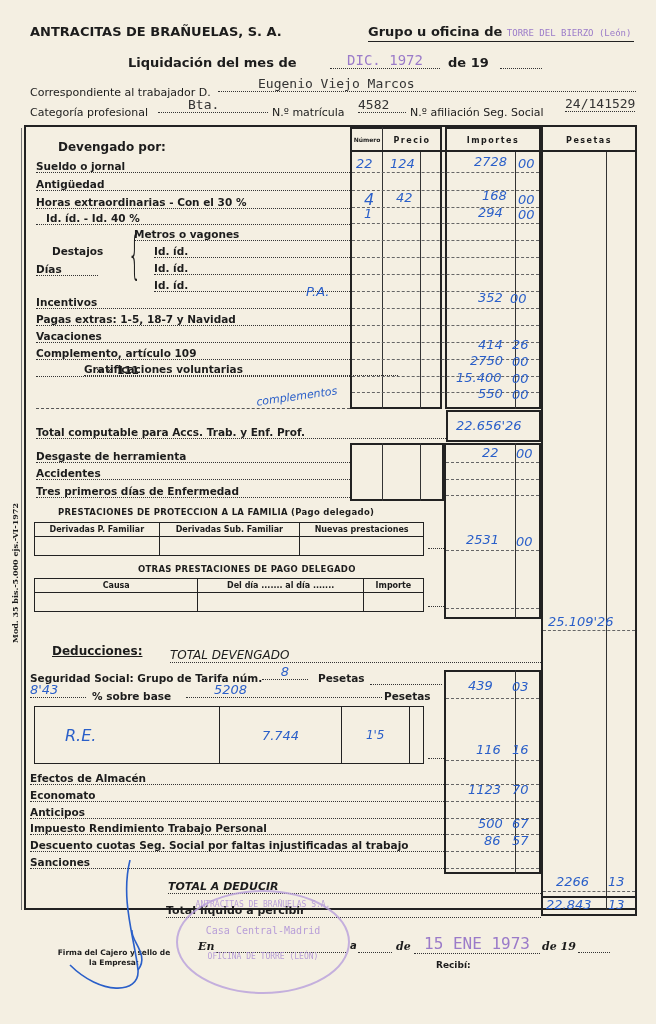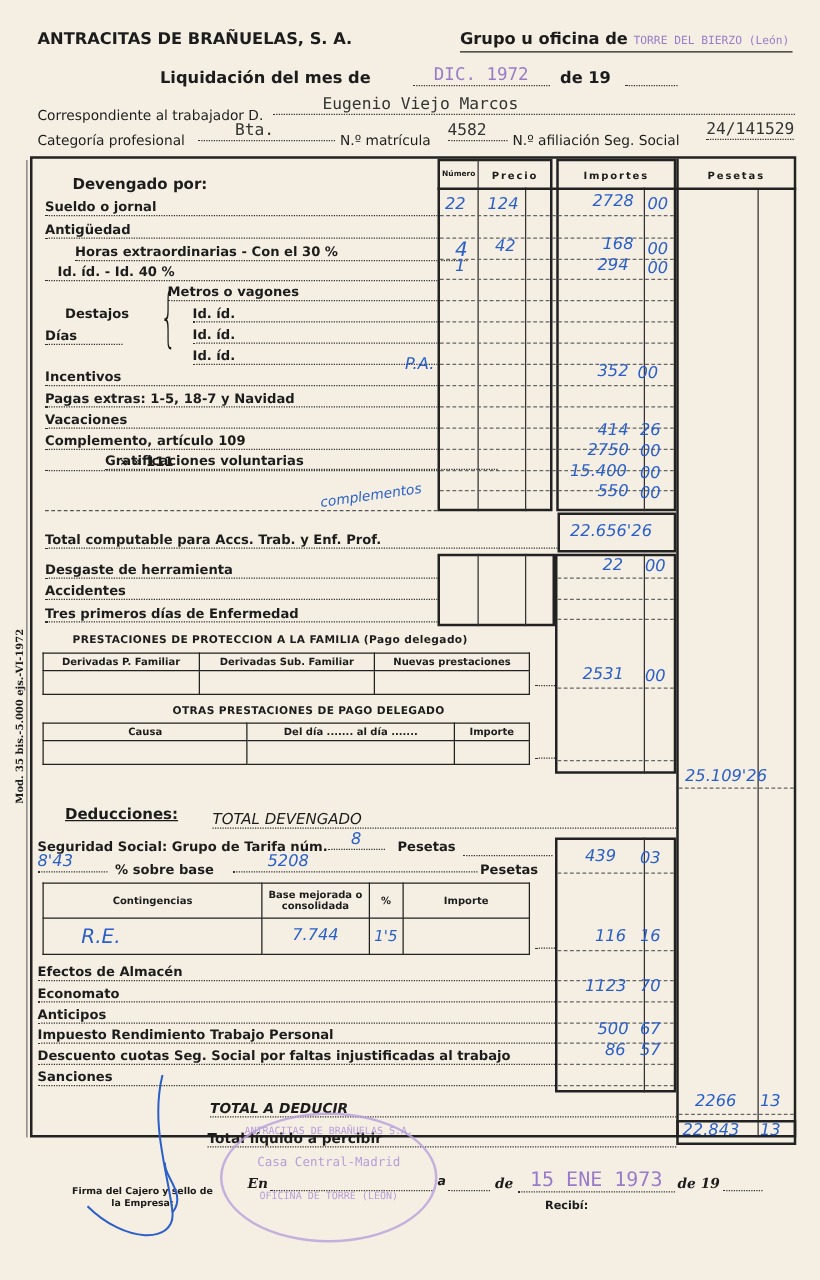--- a/index.html
+++ b/index.html
@@ -60,21 +60,21 @@
 
 <div class="abs colhdr" style="left:352px;top:136px;width:30px;font-size:6px;letter-spacing:0;">Número</div>
 <div class="abs colhdr" style="left:384px;top:136px;width:56px;">Precio</div>
 <div class="abs colhdr" style="left:447px;top:136px;width:92px;">Importes</div>
 <div class="abs colhdr" style="left:543px;top:136px;width:92px;">Pesetas</div>
 
 <div class="abs" style="left:58px;top:140px;font-size:12px;font-weight:bold;">Devengado por:</div>
 
 <div class="abs lbl dots" style="left:36px;top:160px;width:314px;"><span>Sueldo o jornal</span></div>
 <div class="abs lbl dots" style="left:36px;top:178px;width:314px;"><span>Antigüedad</span></div>
-<div class="abs lbl dots" style="left:36px;top:196px;width:314px;margin-left:24px;"><span>Horas extraordinarias - Con el 30 %</span></div>
+<div class="abs lbl dots" style="left:36px;top:196px;width:314px;"><span>Horas extraordinarias - Con el 30 %</span></div>
 <div class="abs lbl dots" style="left:36px;top:212px;width:314px;padding-left:10px;box-sizing:border-box;"><span>Id. íd. - Id. 40 %</span></div>
 <div class="abs lbl dots" style="left:134px;top:228px;width:216px;"><span>Metros o vagones</span></div>
 <div class="abs lbl dots" style="left:154px;top:245px;width:196px;"><span>Id. íd.</span></div>
 <div class="abs lbl dots" style="left:154px;top:262px;width:196px;"><span>Id. íd.</span></div>
 <div class="abs lbl dots" style="left:154px;top:279px;width:196px;"><span>Id. íd.</span></div>
 <div class="abs lbl" style="left:52px;top:245px;">Destajos</div>
 <div class="abs lbl dots" style="left:36px;top:263px;width:62px;">Días</div>
 <div class="abs" style="left:118px;top:228px;font-size:52px;font-weight:100;line-height:52px;transform:scaleX(0.4);">{</div>
 
 <div class="abs lbl dots" style="left:36px;top:296px;width:314px;"><span>Incentivos</span></div>
@@ -107,21 +107,21 @@
 
 <div class="abs hand" style="left:364px;top:190px;font-size:16px;">4</div>
 <div class="abs hand" style="left:396px;top:190px;">42</div>
 <div class="abs hand" style="left:482px;top:188px;">168</div>
 <div class="abs hand" style="left:518px;top:192px;">00</div>
 
 <div class="abs hand" style="left:364px;top:206px;">1</div>
 <div class="abs hand" style="left:478px;top:205px;">294</div>
 <div class="abs hand" style="left:518px;top:207px;">00</div>
 
-<div class="abs hand" style="left:324px;top:284px;">P.A.</div>
+<div class="abs hand" style="left:306px;top:284px;">P.A.</div>
 <div class="abs hand" style="left:478px;top:290px;">352</div>
 <div class="abs hand" style="left:510px;top:291px;">00</div>
 
 <div class="abs hand" style="left:478px;top:337px;">414</div>
 <div class="abs hand" style="left:512px;top:337px;">26</div>
 <div class="abs hand" style="left:470px;top:353px;">2750</div>
 <div class="abs hand" style="left:512px;top:354px;">00</div>
 <div class="abs hand" style="left:456px;top:370px;">15.400</div>
 <div class="abs hand" style="left:512px;top:371px;">00</div>
 <div class="abs hand" style="left:478px;top:386px;">550</div>
@@ -200,26 +200,20 @@
 <div class="abs lbl" style="left:384px;top:690px;">Pesetas</div>
 
 <div class="abs box" style="left:444px;top:670px;width:97px;height:204px;box-sizing:border-box;"></div>
 <div class="vline" style="left:515px;top:670px;height:204px;"></div>
 <div class="hdash" style="left:446px;top:698px;width:93px;"></div>
 <div class="abs hand" style="left:468px;top:678px;">439</div>
 <div class="abs hand" style="left:512px;top:679px;">03</div>
 
 <table class="sub" style="left:34px;top:706px;width:390px;height:58px;">
   <tbody>
-      <tr>
-    <td style="width:45%">Contingencias</td>
-    <td style="width:22%">Base mejorada o consolidada</td>
-    <td style="width:7%">%</td>
-    <td>Importe</td>
-  </tr>
   <tr>
     <td class="hand" style="font-size:16px;font-weight:normal;text-align:left;padding-left:30px;">R.E.</td>
     <td class="hand" style="font-size:13px;font-weight:normal;">7.744</td>
     <td class="hand" style="font-size:12px;font-weight:normal;">1'5</td>
     <td></td>
   </tr>
 </tbody>
   </table>
 <div class="abs dots" style="left:428px;top:758px;width:16px;"></div>
 <div class="hdash" style="left:446px;top:760px;width:93px;"></div>

